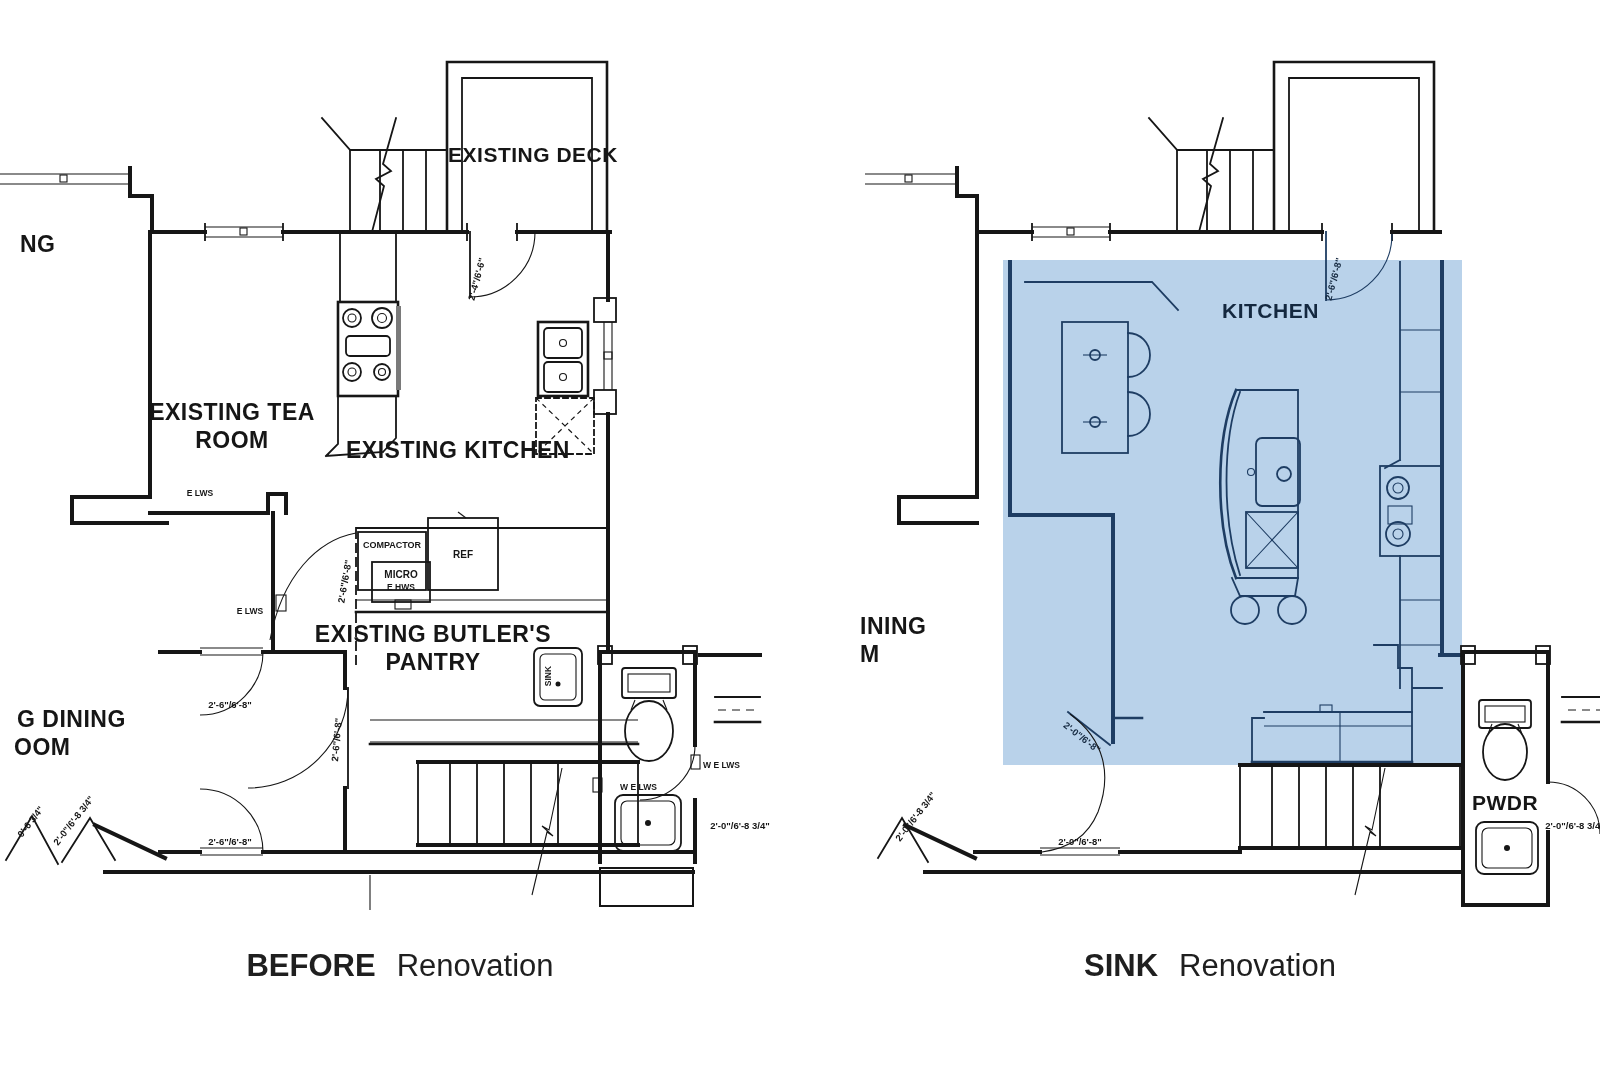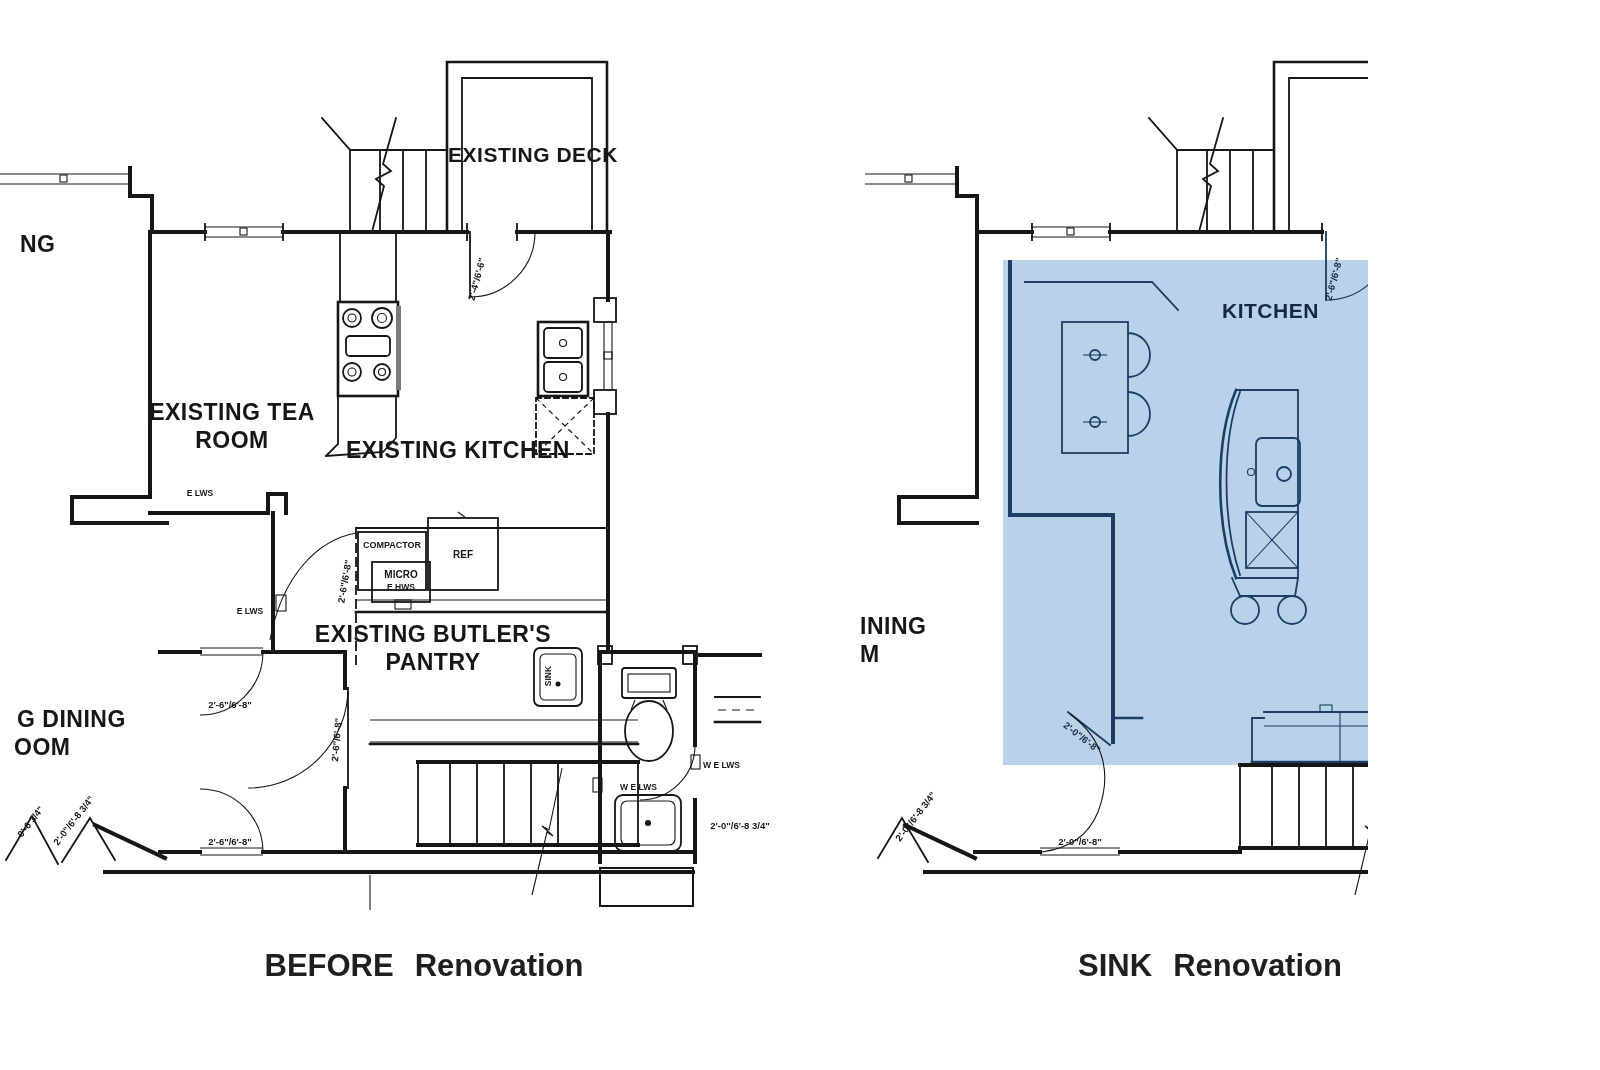--- a/index.html
+++ b/index.html
@@ -1,16 +1,16 @@
 <!DOCTYPE html>
 <html><head>
 <meta charset="utf-8">
 <style>
   html,body{margin:0;padding:0;background:#ffffff;}
-  .stage{position:relative;width:1368px;height:1070px;background:#ffffff;overflow:hidden;
+  .stage{position:relative;width:1600px;height:1070px;background:#ffffff;overflow:hidden;
          font-family:"Liberation Sans",sans-serif;}
   svg text{font-family:"Liberation Sans",sans-serif;fill:#161616;}
   
   .w4{stroke:#161616;stroke-width:4;fill:none;stroke-linecap:square;}
   .w3{stroke:#161616;stroke-width:2.6;fill:none;stroke-linecap:square;}
   .w2{stroke:#161616;stroke-width:1.8;fill:none;stroke-linecap:square;}
   .w1{stroke:#161616;stroke-width:1.1;fill:none;}
   
   .n4{stroke:#1e3d63;stroke-width:4;fill:none;stroke-linecap:square;}
   .n3{stroke:#1e3d63;stroke-width:2.6;fill:none;stroke-linecap:square;}
@@ -20,21 +20,21 @@
   .dashf{stroke-dasharray:5 4;}
   .lbl{font-size:23px;font-weight:600;letter-spacing:.5px;}
   .lbl-m{font-size:21px;font-weight:600;letter-spacing:.5px;}
   .lbl-s{font-size:10px;font-weight:700;}
   .lbl-xs{font-size:8.5px;font-weight:700;}
   .dim{font-size:9.5px;font-weight:700;}
   .navytxt{fill:#14283f;}
   .caption{position:absolute;top:948px;height:50px;font-size:31px;color:#1f1f1f;
            display:flex;justify-content:center;align-items:flex-start;}
   .caption .b{font-weight:700;}
-  .caption .r{font-weight:700;margin-left:21px;}
+  .caption .r{font-weight:400;margin-left:21px;}
 </style>
 </head>
 <body>
 
 <div class="stage">
 
 <svg width="1600" height="1070" viewBox="0 0 1600 1070">
   <defs>
     <pattern id="hatch" width="11" height="11" patternTransform="rotate(45)">
       <line x1="0" y1="0" x2="0" y2="11" stroke="#161616" stroke-width="2.6"></line>
@@ -342,21 +342,21 @@
 
     <g>
       <path class="w2" d="M1562,697 H1600"></path>
       <path class="w1 dash" d="M1568,710 H1600"></path>
       <path class="w3" d="M1562,722 H1600"></path>
     </g>
   </g>
 </svg>
 
 
-<div class="caption" style="left:0;width:800px;padding-left:24px;">
+<div class="caption" style="left:0;width:800px;">
   <span class="b">BEFORE</span>
   <span class="r">Renovation</span>
 </div>
 <div class="caption" style="left:810px;width:800px;">
   <span class="b">SINK</span>
   <span class="r">Renovation</span>
 </div>
 
 </div>
 

